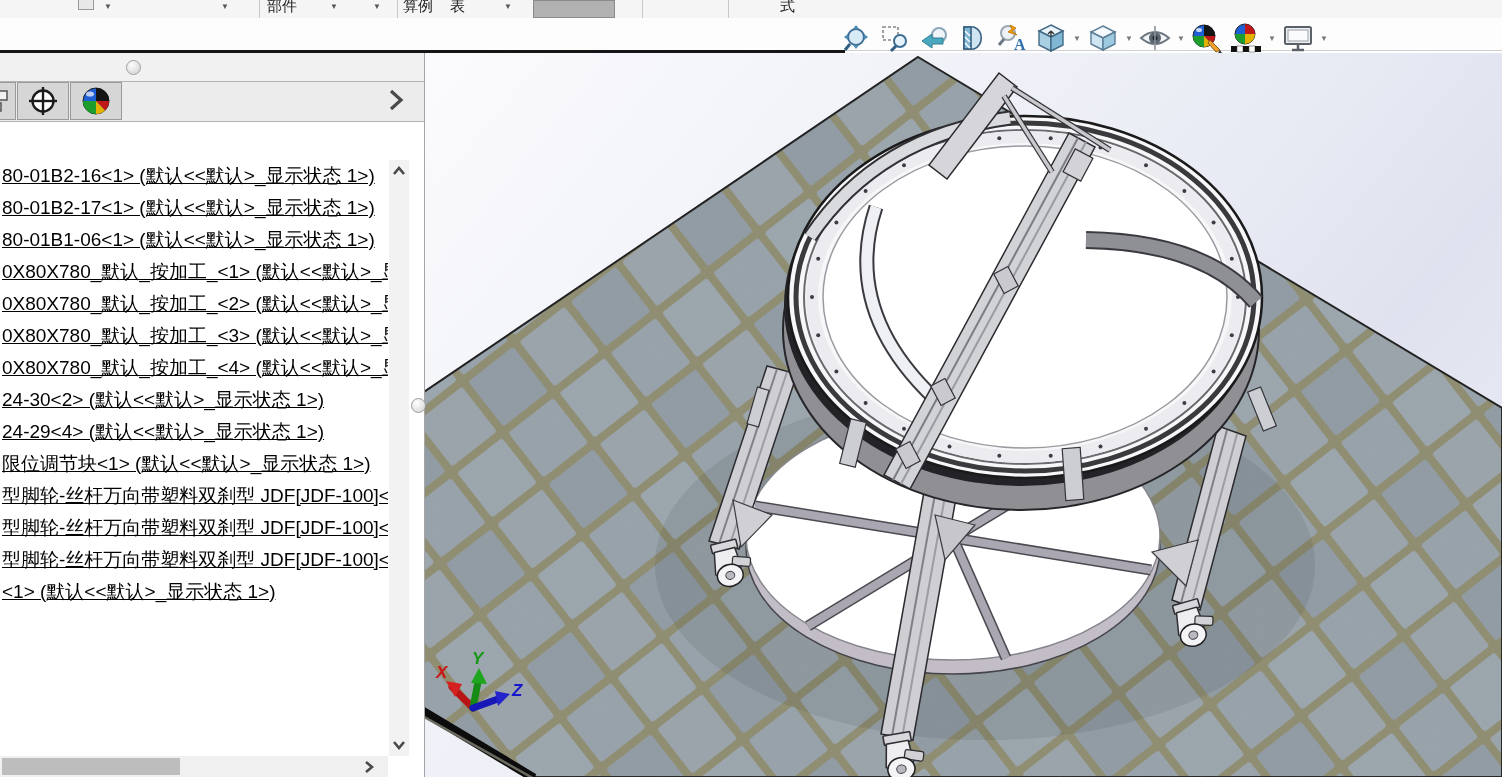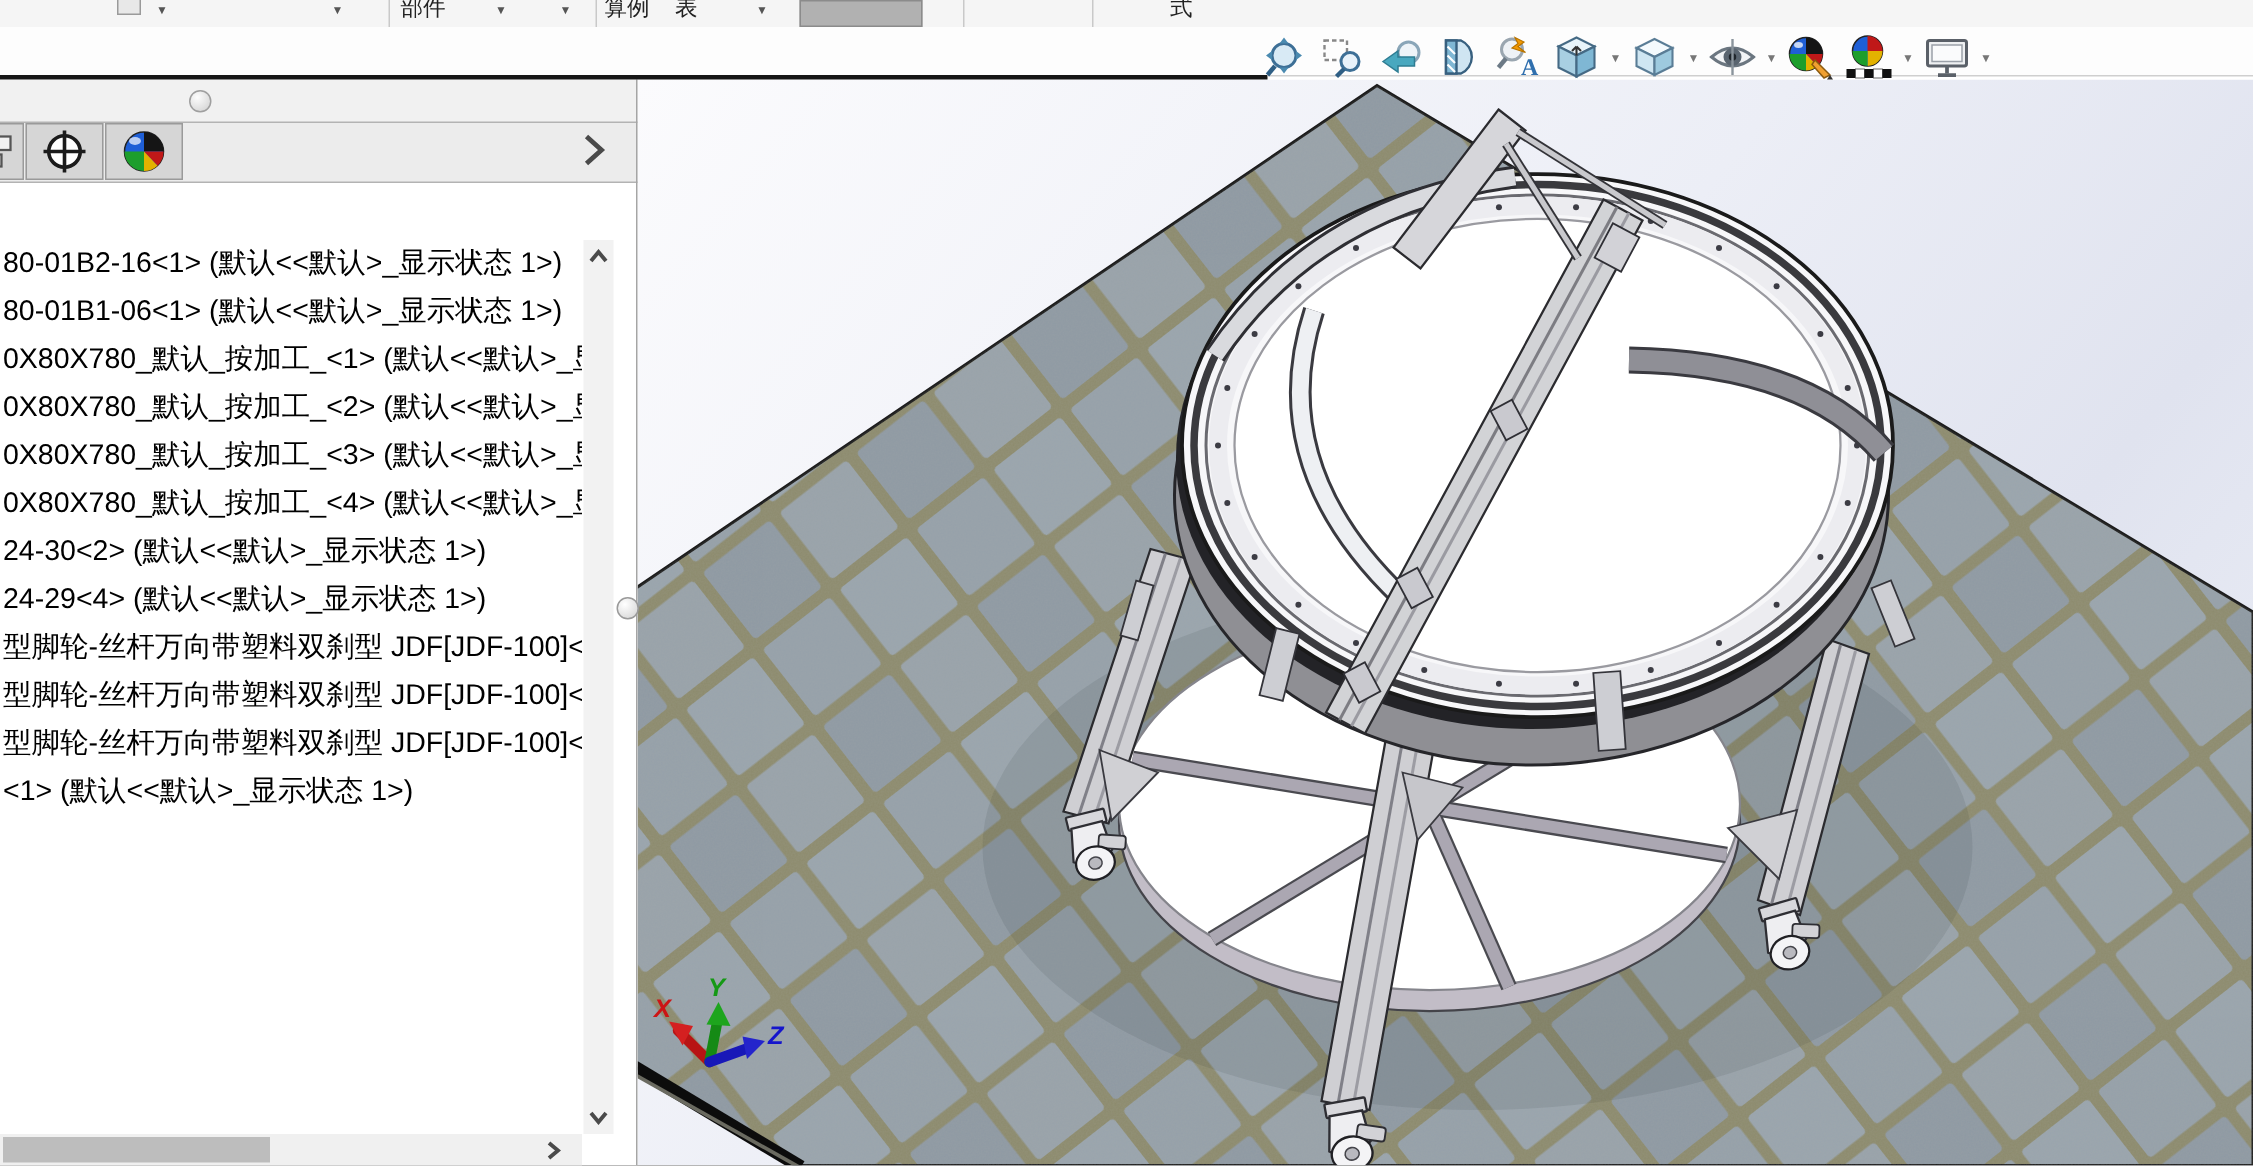--- a/index.html
+++ b/index.html
@@ -23,21 +23,21 @@
   
   .panel{position:absolute;left:0;top:53px;width:425px;height:724px;background:#fff;z-index:4;}
   .panel .grabstrip{position:absolute;left:0;top:0;width:100%;height:28px;background:#f1f1f1;border-bottom:1px solid #b3b3b3;}
   .panel .grabdot{position:absolute;left:126px;top:7px;width:13px;height:13px;border-radius:50%;
                   background:radial-gradient(circle at 35% 30%,#fdfdfd,#cfcfcf);border:1px solid #9f9f9f;}
   .panel .tabbar{position:absolute;left:0;top:29px;width:100%;height:39px;background:#ececec;border-bottom:1px solid #b3b3b3;}
   .ptab{position:absolute;top:0;height:38px;background:#d6d6d6;border:1px solid #9a9a9a;box-sizing:border-box;
         display:flex;align-items:center;justify-content:center;}
   .panel .expand{position:absolute;right:18px;top:5px;width:22px;height:26px;display:flex;align-items:center;justify-content:center;}
   .tree{position:absolute;left:0;top:69px;width:388px;height:634px;overflow:hidden;background:#fff;padding-top:38px;box-sizing:content-box;}
-  .treerow{height:32px;line-height:32px;font-size:19px;color:#000;white-space:nowrap;overflow:hidden;padding-left:2px;}
+  .treerow{height:32px;line-height:32px;font-size:19px;color:#000;white-space:nowrap;overflow:hidden;padding-left:2px;text-decoration:underline;}
   .vscroll{position:absolute;left:389px;top:107px;width:20px;height:596px;background:#f2f2f2;}
   .vscroll .arr{position:absolute;left:0;width:20px;height:22px;display:flex;align-items:center;justify-content:center;}
   .hscroll{position:absolute;left:0;top:703px;width:388px;height:21px;background:#f0f0f0;}
   .hthumb{position:absolute;left:2px;top:2px;width:178px;height:17px;background:#bdbdbd;}
   .harr{position:absolute;left:355px;top:0;width:28px;height:21px;display:flex;align-items:center;justify-content:center;}
   .panel .edge{position:absolute;right:0;top:0;width:1px;height:100%;background:#a5a5a5;}
   .panel .splitdot{position:absolute;left:411px;top:345px;width:13px;height:13px;border-radius:50%;
                    background:radial-gradient(circle at 35% 30%,#fff,#d2d2d2);border:1px solid #9a9a9a;}
   
   .headsup{position:absolute;left:838px;top:20px;height:36px;display:flex;align-items:center;gap:3px;z-index:6;}
@@ -398,27 +398,29 @@
     <div class="expand">
       <svg width="16" height="22">
             <polyline points="3,2 13,11 3,20" fill="none" stroke="#4a4a4a" stroke-width="3.2"></polyline>
           </svg>
     </div>
   </div>
 
   <div class="tree">
 
   <div class="treerow">80-01B2-16&lt;1&gt; (默认&lt;&lt;默认&gt;_显示状态 1&gt;)</div>
+        <div class="treerow">80-01B2-17&lt;1&gt; (默认&lt;&lt;默认&gt;_显示状态 1&gt;)</div>
         <div class="treerow">80-01B1-06&lt;1&gt; (默认&lt;&lt;默认&gt;_显示状态 1&gt;)</div>
         <div class="treerow">0X80X780_默认_按加工_&lt;1&gt; (默认&lt;&lt;默认&gt;_显</div>
         <div class="treerow">0X80X780_默认_按加工_&lt;2&gt; (默认&lt;&lt;默认&gt;_显</div>
         <div class="treerow">0X80X780_默认_按加工_&lt;3&gt; (默认&lt;&lt;默认&gt;_显</div>
         <div class="treerow">0X80X780_默认_按加工_&lt;4&gt; (默认&lt;&lt;默认&gt;_显</div>
         <div class="treerow">24-30&lt;2&gt; (默认&lt;&lt;默认&gt;_显示状态 1&gt;)</div>
         <div class="treerow">24-29&lt;4&gt; (默认&lt;&lt;默认&gt;_显示状态 1&gt;)</div>
+        <div class="treerow">限位调节块&lt;1&gt; (默认&lt;&lt;默认&gt;_显示状态 1&gt;)</div>
         <div class="treerow">型脚轮-丝杆万向带塑料双刹型 JDF[JDF-100]&lt;1:</div>
         <div class="treerow">型脚轮-丝杆万向带塑料双刹型 JDF[JDF-100]&lt;3:</div>
         <div class="treerow">型脚轮-丝杆万向带塑料双刹型 JDF[JDF-100]&lt;4:</div>
         <div class="treerow">&lt;1&gt; (默认&lt;&lt;默认&gt;_显示状态 1&gt;)</div>
       </div>
 
   <div class="vscroll">
     <div class="arr" style="top:0">
       <svg width="14" height="10">
             <polyline points="2,8 7,2 12,8" fill="none" stroke="#4a4a4a" stroke-width="2.6"></polyline>

